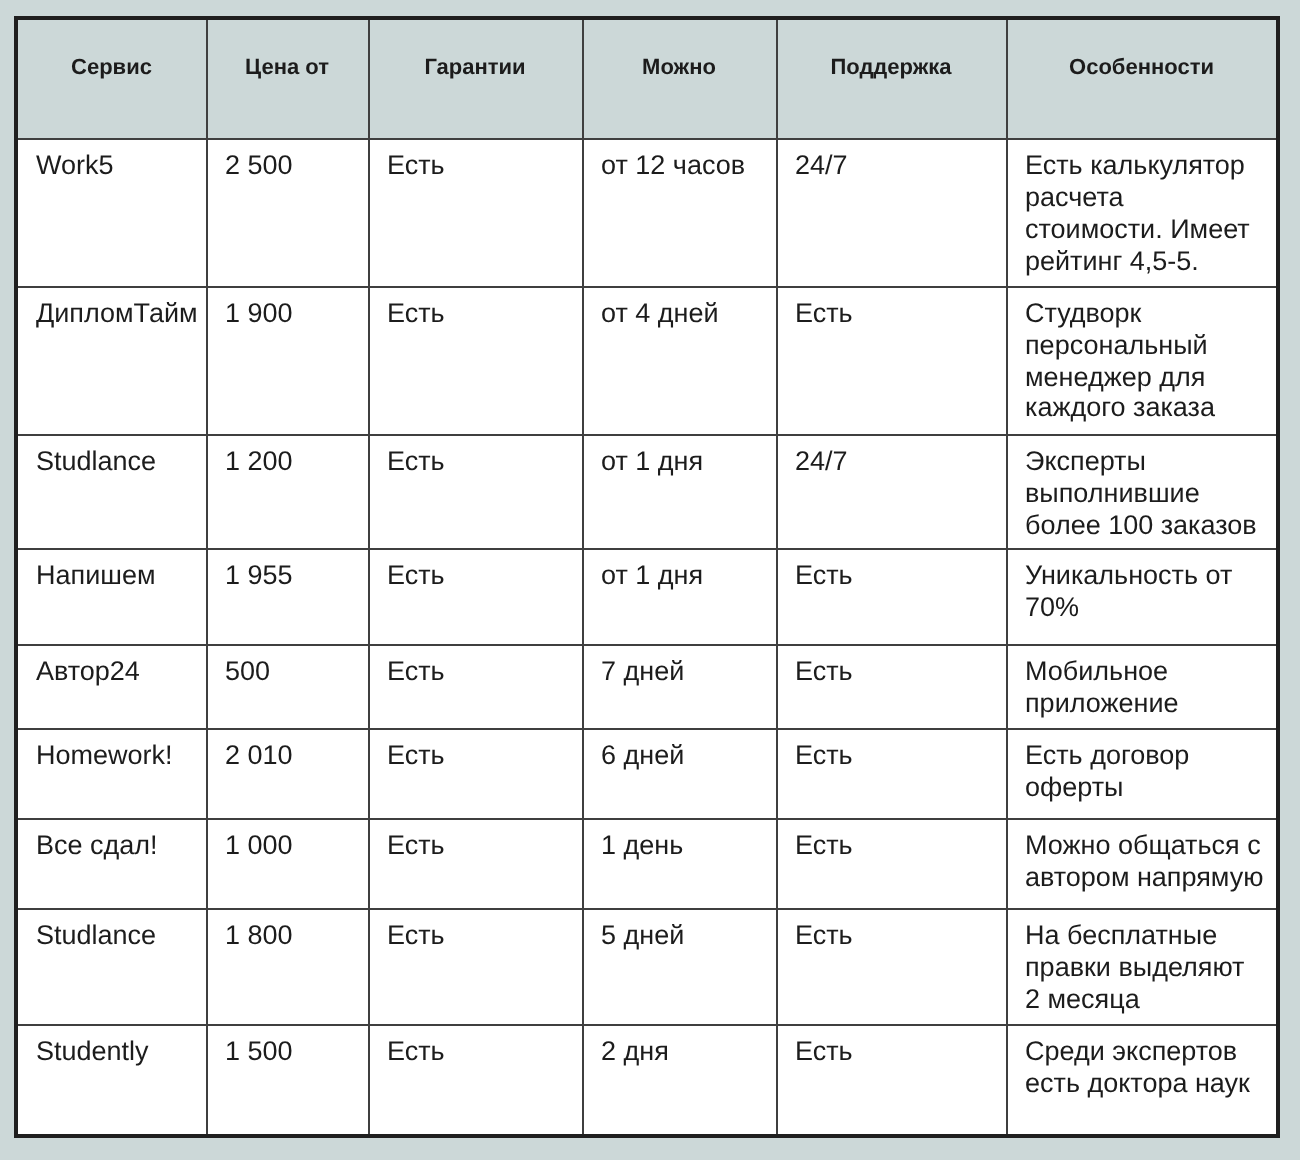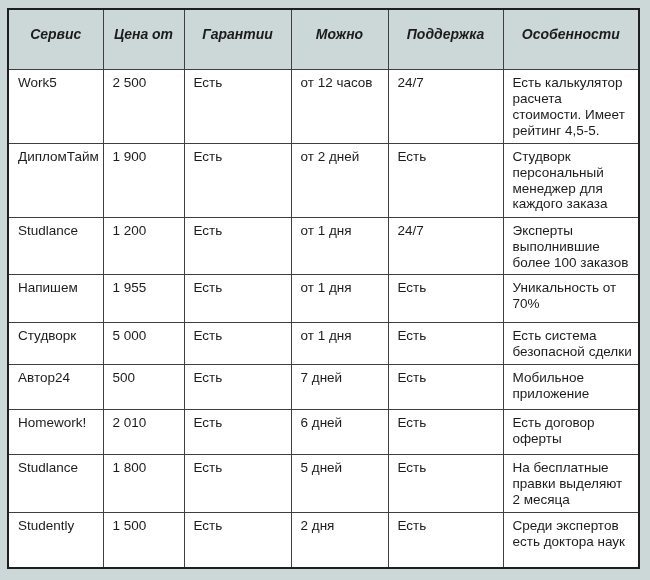--- a/index.html
+++ b/index.html
@@ -32,22 +32,21 @@
     border: 1px solid #3f3f3f;
     overflow: hidden;
   }
   table.services thead th {
     background: #ccd8d8;
     font-weight: bold;
     text-align: center;
     vertical-align: middle;
     height: 45px;
     padding: 2px 4px 12px 4px;
-    font-size: 14px;
-    font-style: italic;
+    font-size: 11px;
   }
   table.services tbody td {
     background: #ffffff;
     text-align: left;
     vertical-align: top;
     padding: 5px 6px 4px 9px;
   }
   
   col.c-service  { width: 95px; }
   col.c-price    { width: 81px; }
@@ -95,63 +94,63 @@
         <td>2 500</td>
         <td>Есть</td>
         <td>от 12 часов</td>
         <td>24/7</td>
         <td>Есть калькулятор расчета стоимости. Имеет рейтинг 4,5-5.</td>
       </tr>
       <tr>
         <td>ДипломТайм</td>
         <td>1 900</td>
         <td>Есть</td>
-        <td>от 2 дней</td>
+        <td>от 4 дней</td>
         <td>Есть</td>
         <td>Студворк персональный менеджер для каждого заказа</td>
       </tr>
       <tr>
         <td>Studlance</td>
         <td>1 200</td>
         <td>Есть</td>
         <td>от 1 дня</td>
         <td>24/7</td>
         <td>Эксперты выполнившие более 100 заказов</td>
       </tr>
       <tr>
         <td>Напишем</td>
         <td>1 955</td>
         <td>Есть</td>
         <td>от 1 дня</td>
         <td>Есть</td>
         <td>Уникальность от 70%</td>
       </tr>
       <tr>
-        <td>Студворк</td>
-        <td>5 000</td>
-        <td>Есть</td>
-        <td>от 1 дня</td>
-        <td>Есть</td>
-        <td>Есть система безопасной сделки</td>
-      </tr>
-      <tr>
         <td>Автор24</td>
         <td>500</td>
         <td>Есть</td>
         <td>7 дней</td>
         <td>Есть</td>
         <td>Мобильное приложение</td>
       </tr>
       <tr>
         <td>Homework!</td>
         <td>2 010</td>
         <td>Есть</td>
         <td>6 дней</td>
         <td>Есть</td>
         <td>Есть договор оферты</td>
+      </tr>
+      <tr>
+        <td>Все сдал!</td>
+        <td>1 000</td>
+        <td>Есть</td>
+        <td>1 день</td>
+        <td>Есть</td>
+        <td>Можно общаться с автором напрямую</td>
       </tr>
       <tr>
         <td>Studlance</td>
         <td>1 800</td>
         <td>Есть</td>
         <td>5 дней</td>
         <td>Есть</td>
         <td>На бесплатные правки выделяют 2 месяца</td>
       </tr>
       <tr>

